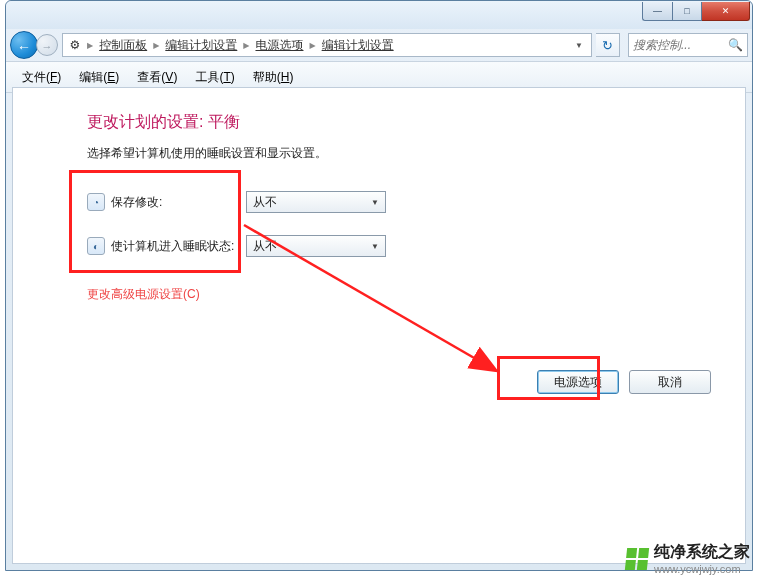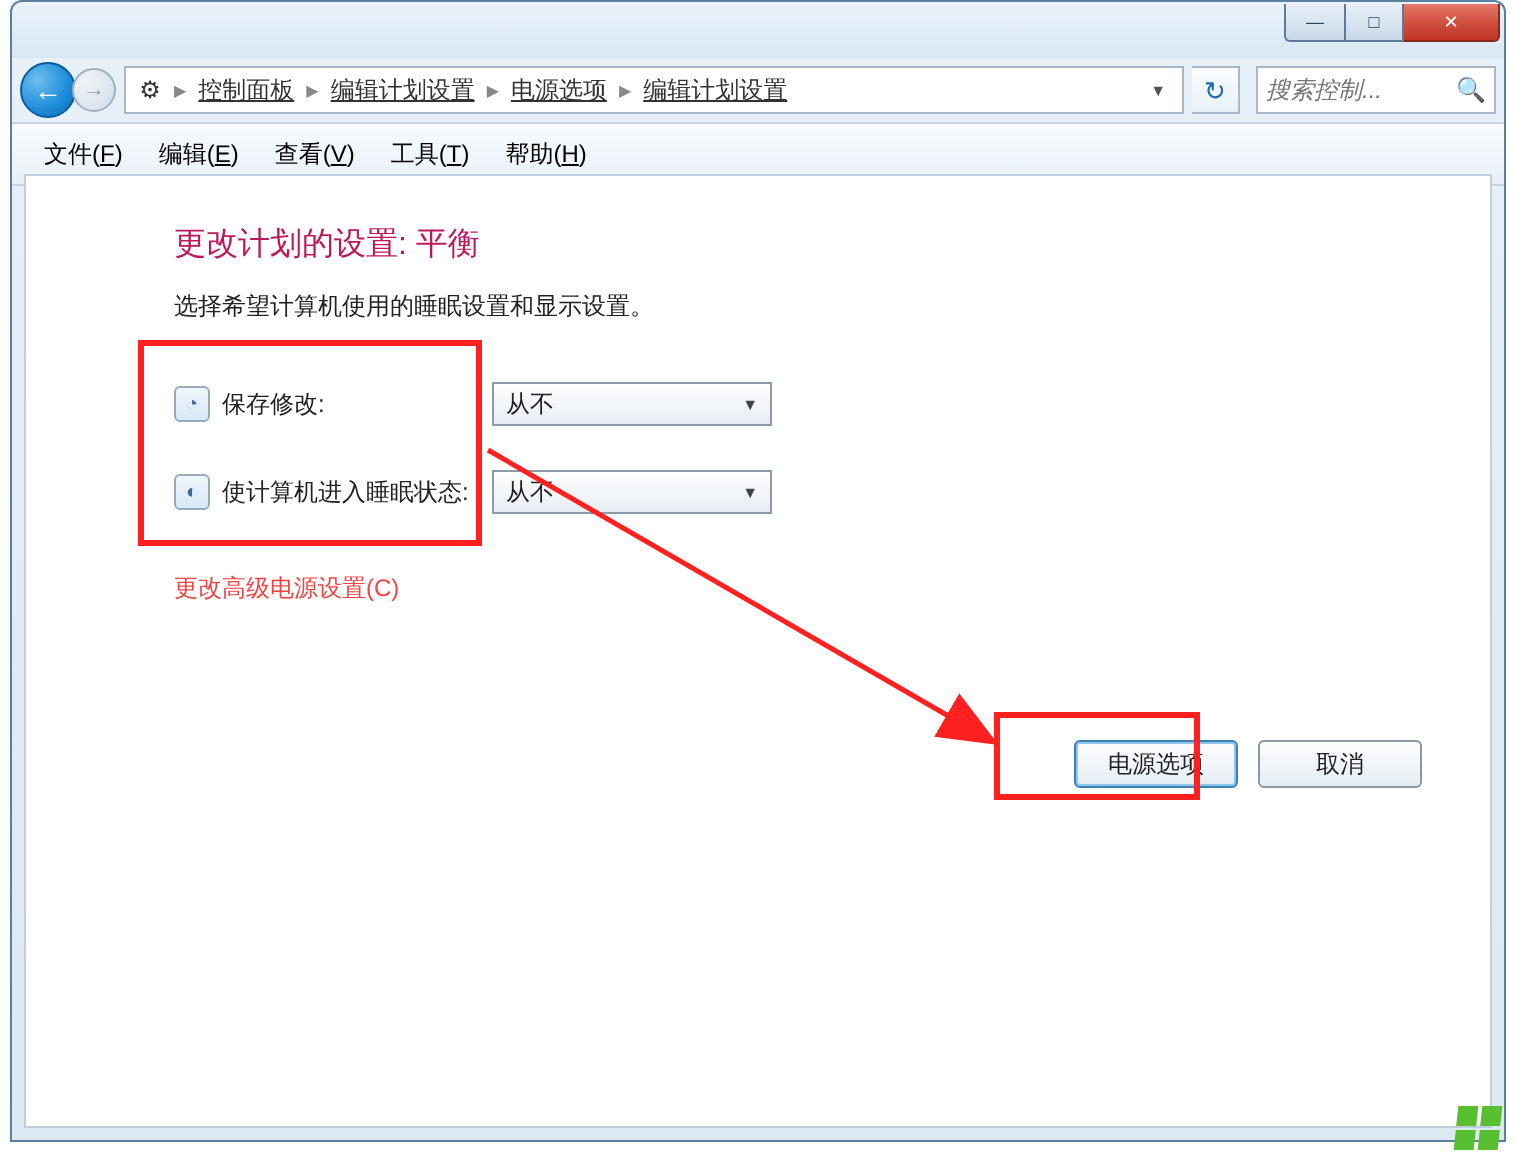--- a/index.html
+++ b/index.html
@@ -394,13 +394,17 @@
   <line x1="244" y1="225" x2="495" y2="370" stroke="#ff2020" stroke-width="2.5" marker-end="url(#ah)"></line>
 </svg>
 
 <div class="watermark">
   <div class="wm-logo">
     <div class="wm-sq"></div>
       <div class="wm-sq"></div>
       <div class="wm-sq"></div>
       <div class="wm-sq"></div>
   </div>
+  <div>
+    <div class="wm-title">纯净系统之家</div>
+    <div class="wm-url">www.ycwjwjy.com</div>
+  </div>
 </div>
 
 </body></html>

